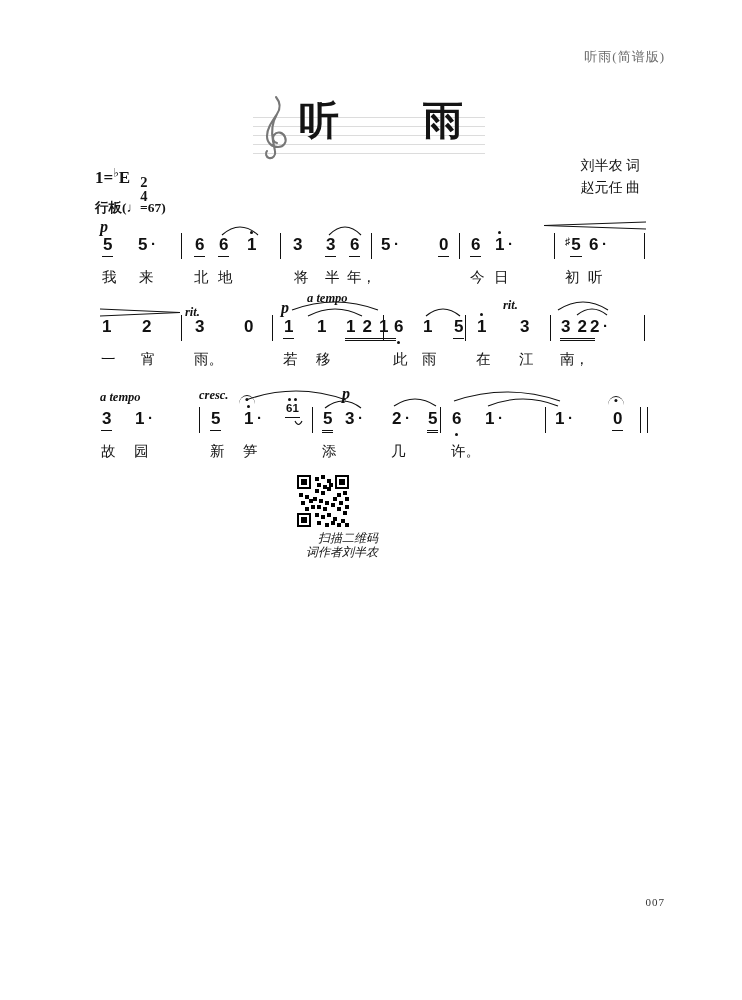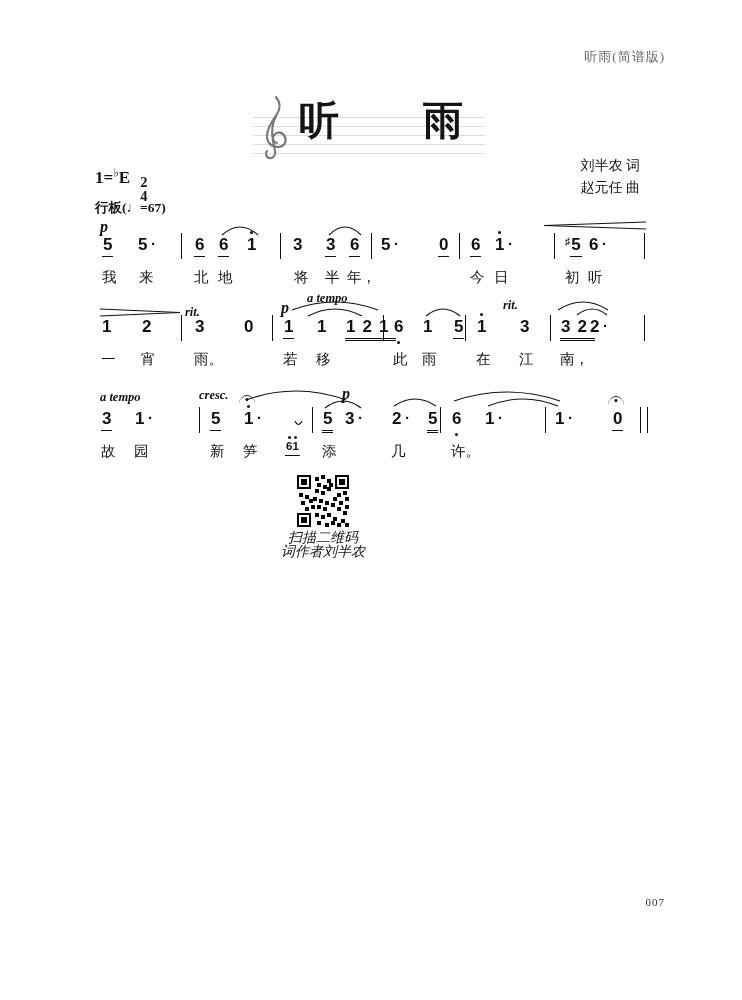--- a/index.html
+++ b/index.html
@@ -33,21 +33,21 @@
   .dyn{position:absolute;font-style:italic;font-weight:bold;font-size:16px;color:#111;}
   .tmp{position:absolute;font-style:italic;font-weight:600;font-size:12.5px;color:#111;white-space:nowrap;}
   .lyr{position:absolute;top:52px;font-size:14.5px;color:#111;white-space:nowrap;}
   .ferm{position:absolute;width:16px;height:8px;border-top:1.6px solid #111;border-radius:50% 50% 0 0/100% 100% 0 0;}
   .ferm::after{content:"";position:absolute;top:2.2px;left:50%;transform:translateX(-50%);width:3.2px;height:3.2px;border-radius:50%;background:#111;}
   .sv{position:absolute;overflow:visible;}
   
   .hint-pill{position:absolute;left:100px;top:496px;width:192px;height:34px;border:1.6px solid #3a3a3a;border-radius:17px;
              display:flex;align-items:center;justify-content:center;font-weight:bold;font-size:16px;letter-spacing:1.5px;}
   .qr{position:absolute;left:297px;top:475px;width:52px;height:52px;}
-  .qr-cap{position:absolute;left:268px;top:531px;width:110px;text-align:center;font-size:14px;font-style:italic;line-height:14px;}
+  .qr-cap{position:absolute;left:268px;top:531px;width:110px;text-align:right;font-size:12px;font-style:italic;line-height:14px;}
   
   .body-text{position:absolute;left:95px;top:549px;width:557px;font-size:14.6px;line-height:23.4px;text-align:justify;}
   .body-text p{margin:0;text-indent:2.15em;}
   .pagenum{position:absolute;top:896px;right:77px;font-size:11px;color:#333;letter-spacing:1px;margin-left:32px;}
 </style>
 </head>
 <body>
 
 <div class="page">
 
@@ -187,21 +187,21 @@
         <span class="tmp" style="left: 5px; top: 0px;">a tempo</span>
         <span class="note" style="left: 6px;"><span class="d u1">3</span></span>
         <span class="note" style="left: 39px;"><span class="d">1</span><span class="aug">·</span></span>
         <div class="bar" style="left: 104px;"></div>
         <span class="tmp" style="left: 104px; top: -2px;">cresc.</span>
         <span class="note" style="left: 115px;"><span class="d u1">5</span></span>
         <span class="note" style="left: 148px;"><span class="d">1<span class="hi">
               <i class="od"></i>
             </span></span><span class="aug">·</span></span>
         <span class="ferm" style="left: 144px; top: 5px;"></span>
-        <span class="note grace" style="left: 190px; top: 13px; margin-top: 38px;"><span class="d u1">61<span class="hi">
+        <span class="note grace" style="left: 190px; top: 13px;"><span class="d u1">61<span class="hi">
               <i class="od"></i>
               <i class="od"></i>
             </span></span></span>
         <svg class="sv" width="9" height="6" style="left: 199px; top: 30px;">
           <path d="M1,1 Q4.5,8 8,1" fill="none" stroke="#111" stroke-width="1.1"></path>
         </svg>
         <svg class="sv" width="102" height="11" style="left: 150px; top: 1px;">
           <path d="M1,9 Q51,-9 101,9" fill="none" stroke="#111" stroke-width="1.1"></path>
         </svg>
         <div class="bar" style="left: 217px;"></div>

